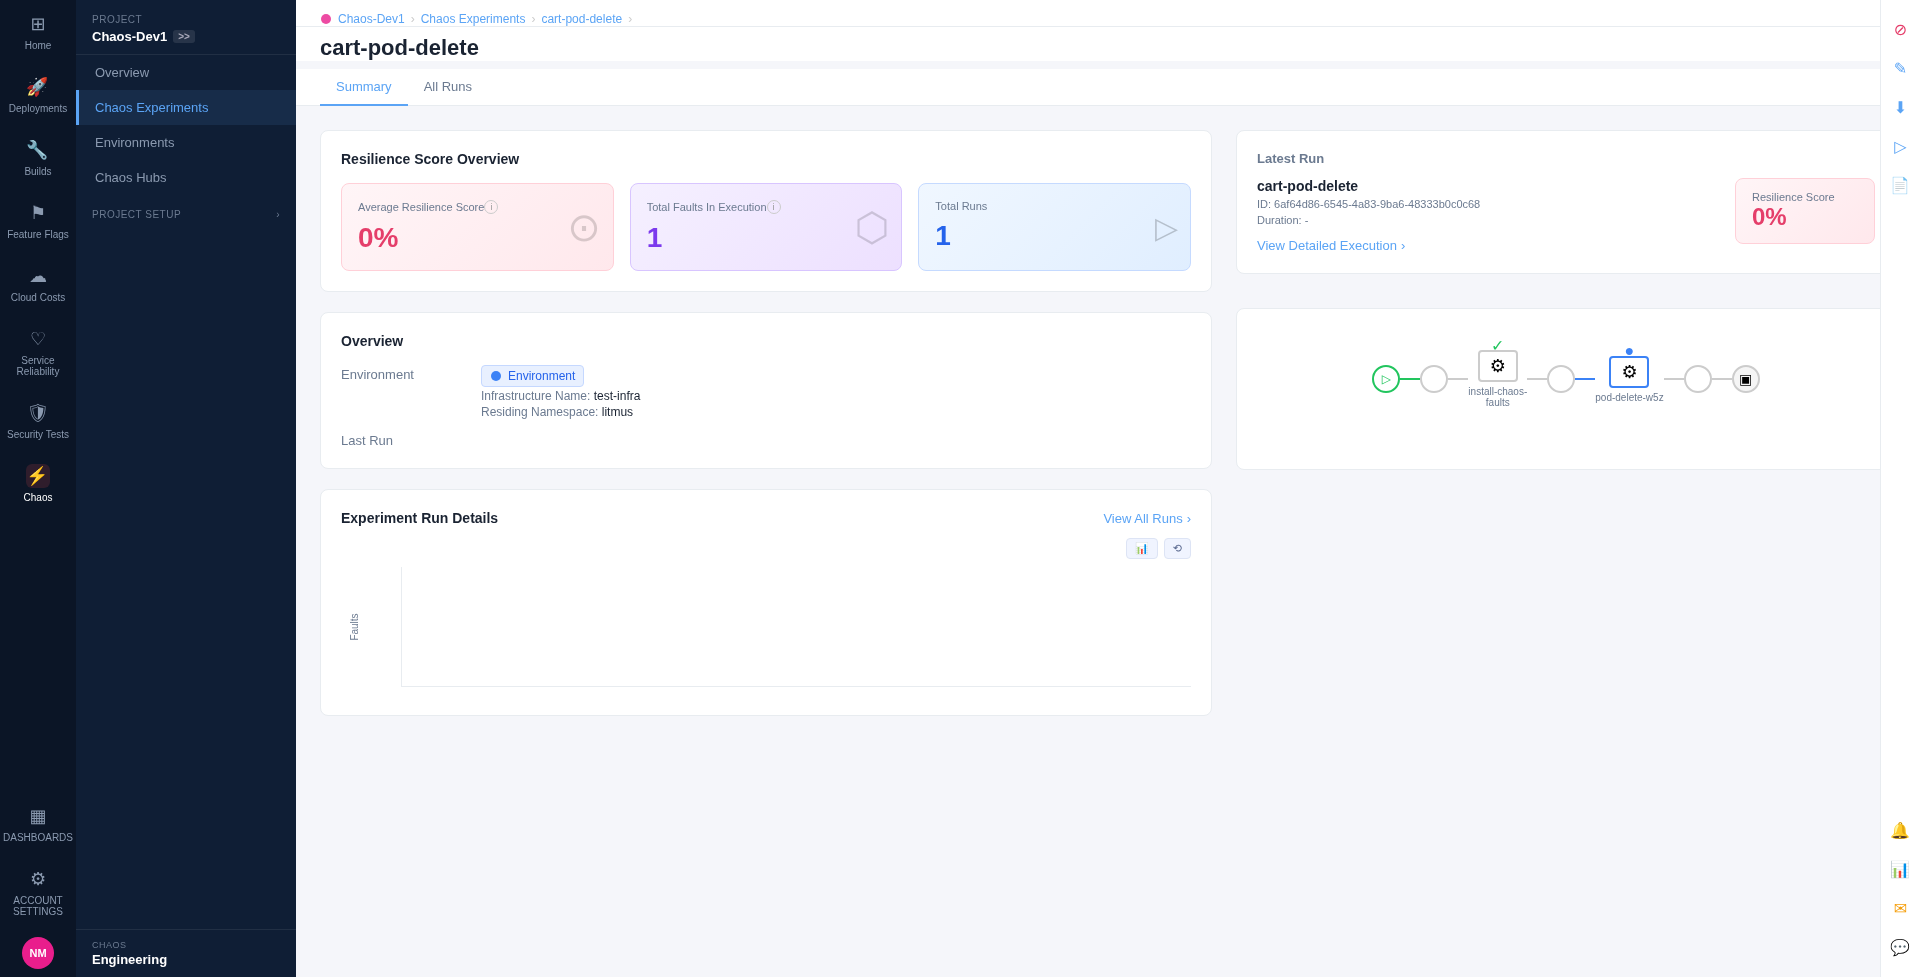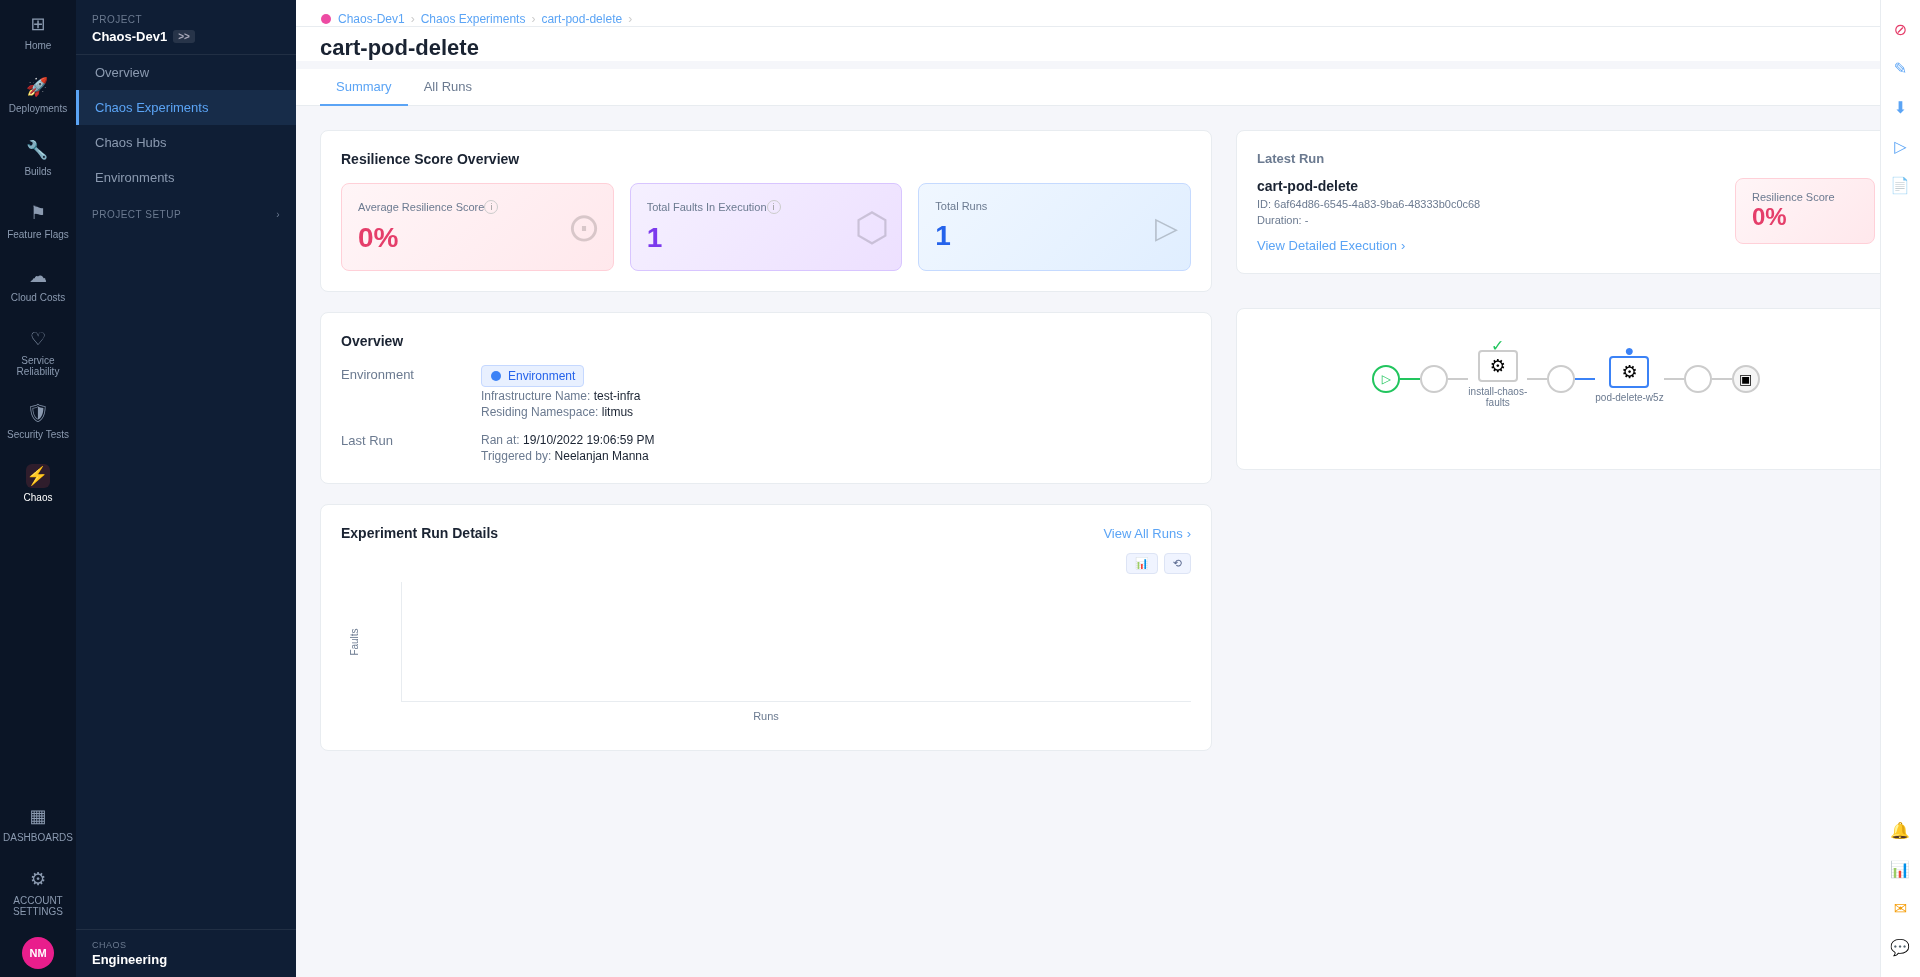--- a/index.html
+++ b/index.html
@@ -551,24 +551,24 @@
     </div>
   </div>
 
   <div class="sidebar-nav-item">
     <span>Overview</span>
   </div>
   <div class="sidebar-nav-item active">
     <span>Chaos Experiments</span>
   </div>
   <div class="sidebar-nav-item">
+    <span>Environments</span>
+  </div>
+  <div class="sidebar-nav-item">
     <span>Chaos Hubs</span>
-  </div>
-  <div class="sidebar-nav-item">
-    <span>Environments</span>
   </div>
 
   <div class="sidebar-section-label">
     <span>PROJECT SETUP</span>
     <span>›</span>
   </div>
 
   <div class="nav-spacer"></div>
   <div class="sidebar-bottom">
     <div class="chaos-engineering-label">
@@ -652,30 +652,20 @@
               <span>Infrastructure Name:</span>
               <span style="color:#1a2332;">test-infra</span>
             </div>
             <div class="overview-sub">
               <span>Residing Namespace:</span>
               <span style="color:#1a2332;">litmus</span>
             </div>
           </div>
 
           <div class="overview-label">Last Run</div>
-          <div>
-            <div class="overview-sub">
-              <span>Ran at:</span>
-              <span style="color:#1a2332;">19/10/2022 19:06:59 PM</span>
-            </div>
-            <div class="overview-sub">
-              <span>Triggered by:</span>
-              <span style="color:#1a2332;">Neelanjan Manna</span>
-            </div>
-          </div>
         </div>
       </div>
 
       <div class="card">
         <div class="run-details-header">
           <div class="card-title" style="margin-bottom:0;">Experiment Run Details</div>
           <div class="view-all-link">
             <span>View All Runs</span>
             <span>›</span>
           </div>
@@ -683,21 +673,20 @@
         <div class="chart-controls">
           <button class="chart-ctrl-btn">📊</button>
           <button class="chart-ctrl-btn">⟲</button>
         </div>
         <div style="position:relative; margin-left: 30px;">
           <div class="chart-y-label">Faults</div>
           <div class="chart-area">
             
           </div>
         </div>
-        <div class="chart-x-label">Runs</div>
       </div>
     </div>
 
     <div class="right-panel">
 
       <div class="latest-run-card">
         <div class="latest-run-title">Latest Run</div>
         <div style="display: flex; align-items: flex-start; justify-content: space-between; gap: 16px;">
           <div>
             <div class="run-name">cart-pod-delete</div>

